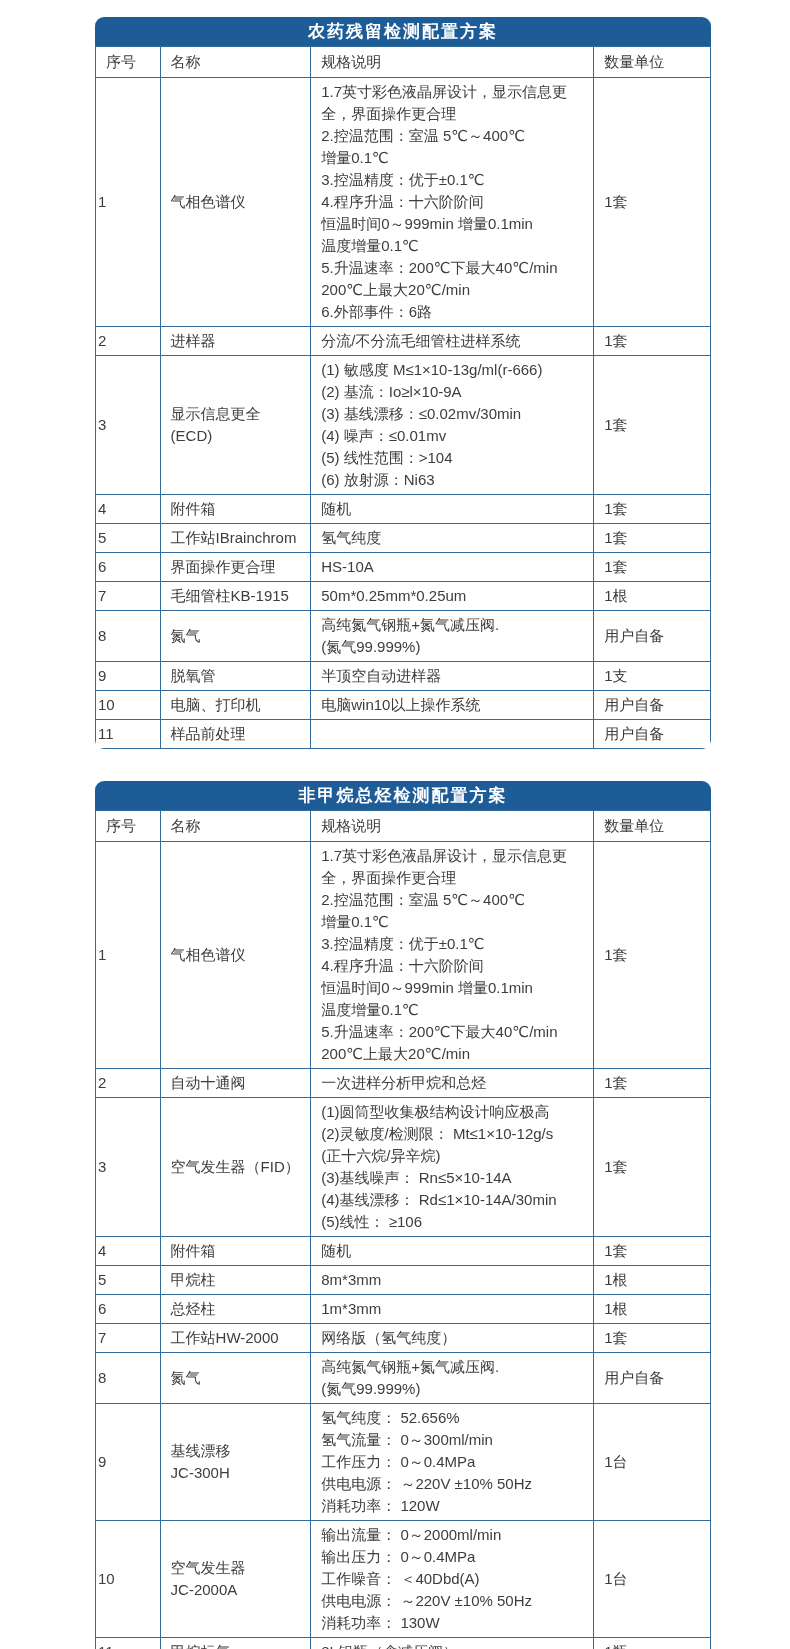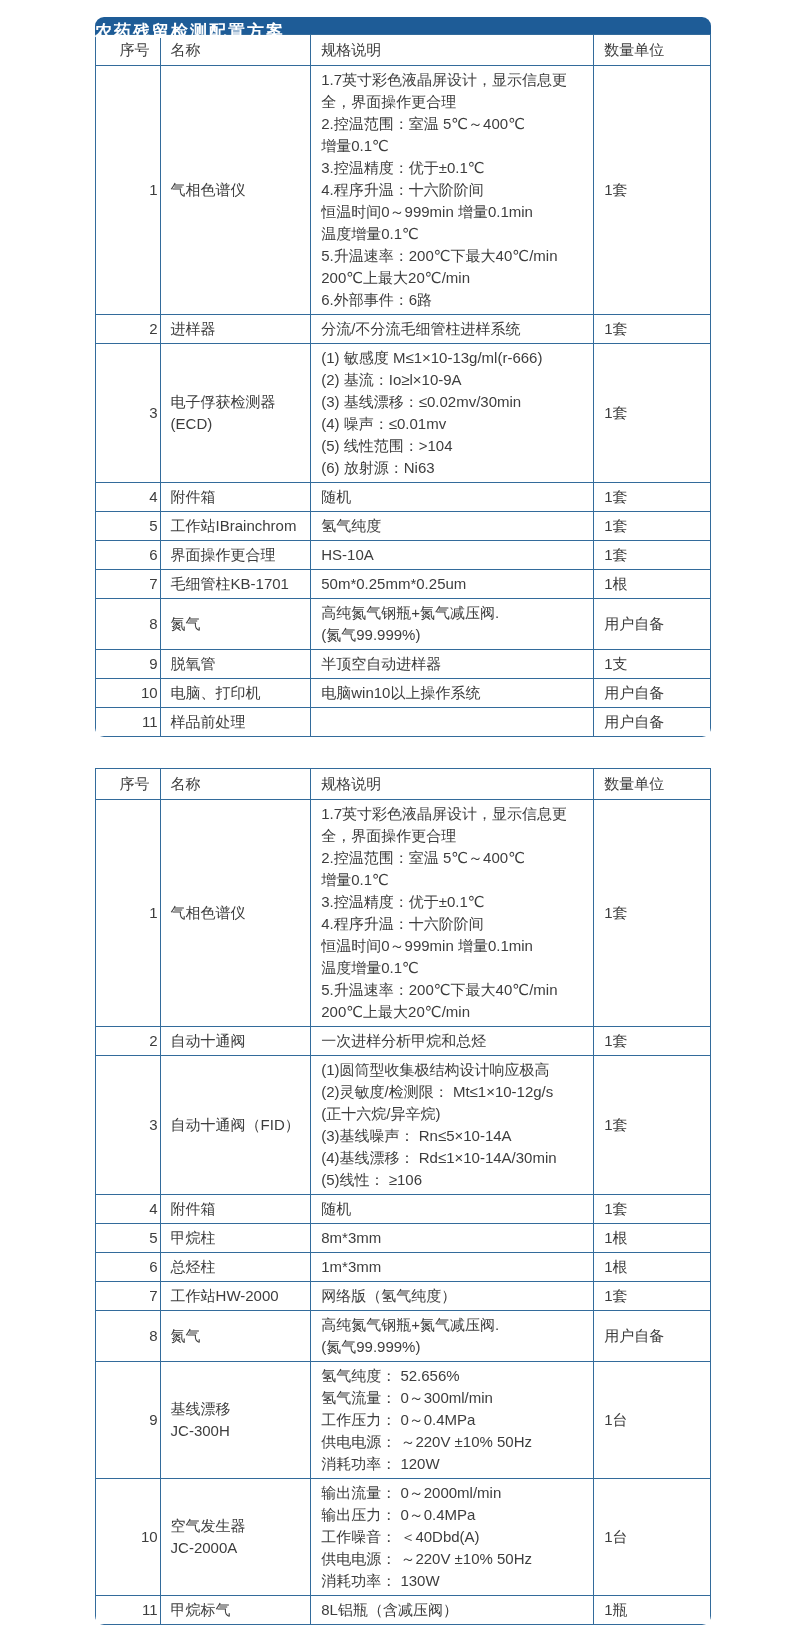--- a/index.html
+++ b/index.html
@@ -9,21 +9,22 @@
     color:#3d3d3d;
   }
   .page { padding:17px 79px 24px 95px; }
   .scheme { margin-bottom:32px; }
   .title-bar {
     background:#1e5c97;
     color:#ffffff;
     font-size:17px;
     font-weight:bold;
     letter-spacing:2px;
-    height:18px;
+    text-align:center;
+    height:30px;
     line-height:30px;
     border-radius:9px 9px 0 0;
   }
   .table-wrap {
     border-radius:0 0 9px 9px;
     overflow:hidden;
     margin-top:-1px;
   }
   table {
     width:100%;
@@ -36,21 +37,21 @@
     font-weight:normal;
     line-height:22px;
     color:#3d3d3d;
     padding:3px 10px;
     vertical-align:middle;
     text-align:left;
     white-space:pre-line;
     word-break:break-all;
   }
   tr.head th { padding:4px 10px; white-space:nowrap; }
-  .c0 { text-align:right; padding-left:2px; padding-right:2px; }
+  .c0 { text-align:left; padding-left:2px; padding-right:2px; }
   col.w0 { width:10.5%; }
   col.w1 { width:24.5%; }
   col.w2 { width:46%; }
   col.w3 { width:19%; }
 </style>
 </head>
 <body>
 
 <div class="page">
 
@@ -87,21 +88,21 @@
               <td class="c3">1套</td>
             </tr>
             <tr>
               <td class="c0">2</td>
               <td class="c1">进样器</td>
               <td class="c2">分流/不分流毛细管柱进样系统</td>
               <td class="c3">1套</td>
             </tr>
             <tr>
               <td class="c0">3</td>
-              <td class="c1">电子俘获检测器
+              <td class="c1">显示信息更全
 (ECD)</td>
               <td class="c2">(1) 敏感度 M≤1×10-13g/ml(r-666)
 (2) 基流：Io≥l×10-9A
 (3) 基线漂移：≤0.02mv/30min
 (4) 噪声：≤0.01mv
 (5) 线性范围：&gt;104
 (6) 放射源：Ni63</td>
               <td class="c3">1套</td>
             </tr>
             <tr>
@@ -117,21 +118,21 @@
               <td class="c3">1套</td>
             </tr>
             <tr>
               <td class="c0">6</td>
               <td class="c1">界面操作更合理</td>
               <td class="c2">HS-10A</td>
               <td class="c3">1套</td>
             </tr>
             <tr>
               <td class="c0">7</td>
-              <td class="c1">毛细管柱KB-1701</td>
+              <td class="c1">毛细管柱KB-1915</td>
               <td class="c2">50m*0.25mm*0.25um</td>
               <td class="c3">1根</td>
             </tr>
             <tr>
               <td class="c0">8</td>
               <td class="c1">氮气</td>
               <td class="c2">高纯氮气钢瓶+氮气减压阀.
 (氮气99.999%)</td>
               <td class="c3">用户自备</td>
             </tr>
@@ -152,20 +153,21 @@
               <td class="c1">样品前处理</td>
               <td class="c2"></td>
               <td class="c3">用户自备</td>
             </tr>
           </tbody>
       </table>
     </div>
   </section>
 
   <section class="scheme">
+    <div class="title-bar">非甲烷总烃检测配置方案</div>
     <div class="table-wrap">
       <table>
         <colgroup>
             <col class="w0">
             <col class="w1">
             <col class="w2">
             <col class="w3">
           </colgroup>
         <tbody>
             <tr class="head">
@@ -189,21 +191,21 @@
               <td class="c3">1套</td>
             </tr>
             <tr>
               <td class="c0">2</td>
               <td class="c1">自动十通阀</td>
               <td class="c2">一次进样分析甲烷和总烃</td>
               <td class="c3">1套</td>
             </tr>
             <tr>
               <td class="c0">3</td>
-              <td class="c1">自动十通阀（FID）</td>
+              <td class="c1">空气发生器（FID）</td>
               <td class="c2">(1)圆筒型收集极结构设计响应极高
 (2)灵敏度/检测限： Mt≤1×10-12g/s
 (正十六烷/异辛烷)
 (3)基线噪声： Rn≤5×10-14A
 (4)基线漂移： Rd≤1×10-14A/30min
 (5)线性： ≥106</td>
               <td class="c3">1套</td>
             </tr>
             <tr>
               <td class="c0">4</td>

